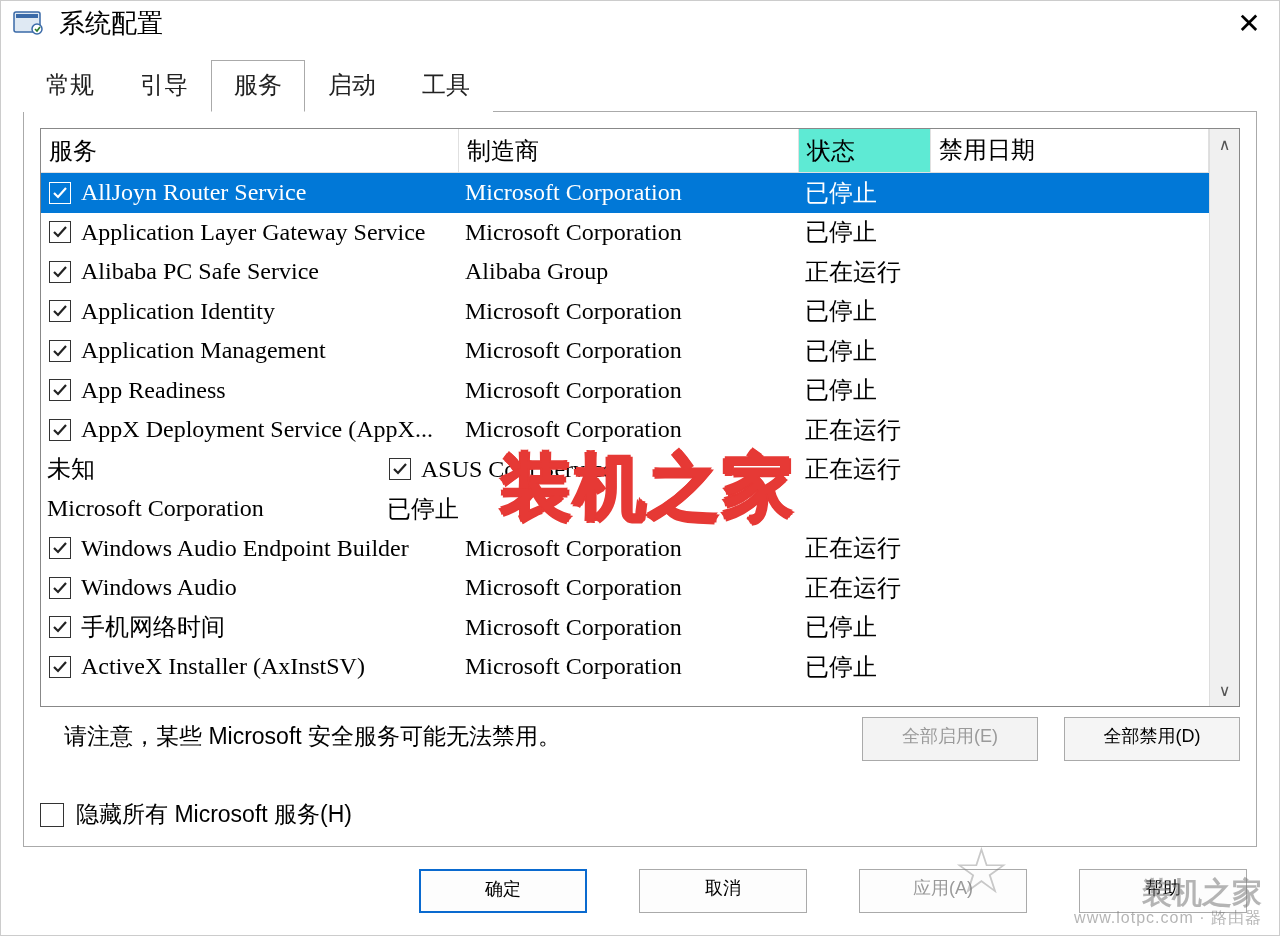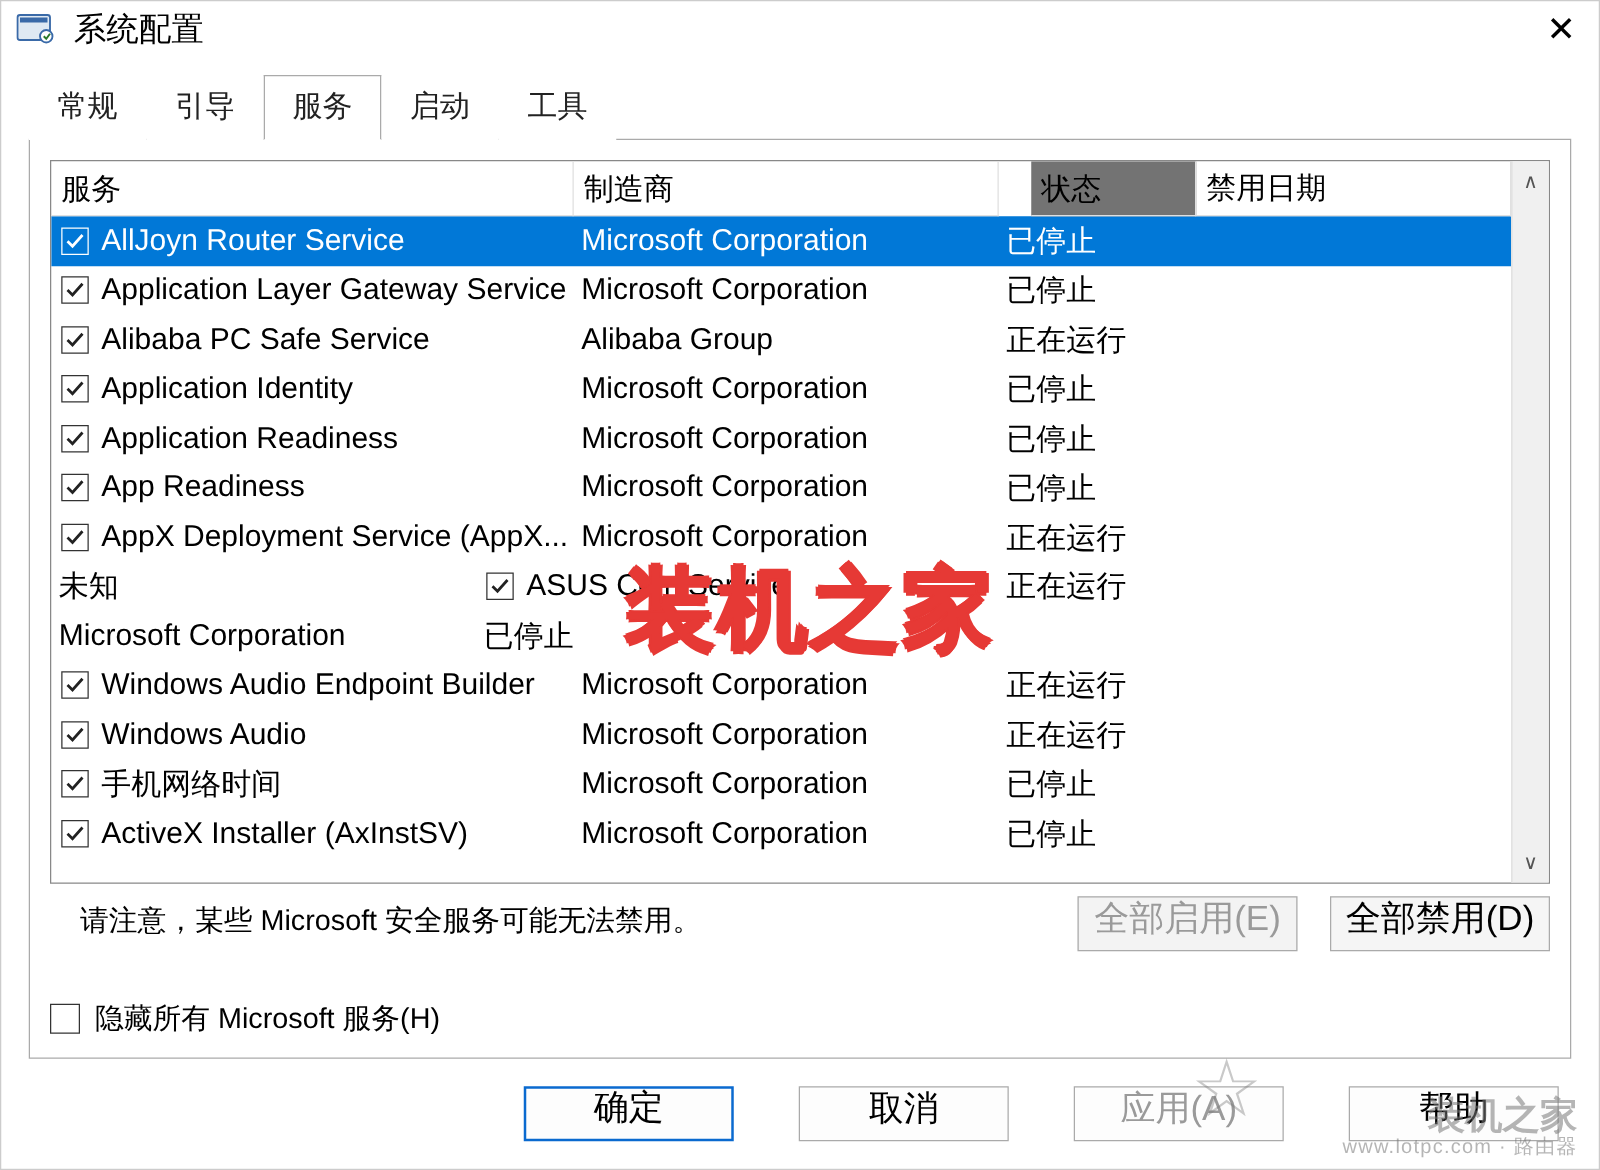--- a/index.html
+++ b/index.html
@@ -49,28 +49,28 @@
     .list-wrap { flex: 1; display: flex; border: 1px solid #888; }
     .list-inner { flex: 1; overflow: hidden; }
     .headers { display: flex; height: 44px; }
     .col-h {
       border-right: 1px solid #e0e0e0;
       border-bottom: 1px solid #e0e0e0;
       padding: 6px 8px;
       font-size: 24px;
       display: flex; align-items: center;
     }
-    .col-h.sorted { background: #737373; margin-left: 26px; }
+    .col-h.sorted { background: #5eead4; }
     .c-svc { width: 418px; }
     .c-mfr { width: 340px; }
     .c-stat { width: 132px; }
     .c-date { flex: 1; align-items: flex-end; }
 
     .rows { }
-    .row { display: flex; height: 39.5px; align-items: center; }
+    .row { display: flex; height: 39.5px; align-items: center; font-family: Liberation Serif, serif; }
     .row.selected { background: #0178d7; color: #fff; }
     .cell { padding: 0 6px; font-size: 24px; white-space: nowrap; overflow: hidden; text-overflow: ellipsis; }
     .cell.svc { width: 418px; display: flex; align-items: center; }
     .cell.mfr { width: 340px; }
     .cell.stat { width: 132px; }
     .cell.date { flex: 1; }
     .chk {
       width: 22px; height: 22px; border: 1.5px solid #333; margin: 0 10px 0 2px;
       display: inline-flex; align-items: center; justify-content: center;
       flex-shrink: 0; background: #fff;
@@ -78,23 +78,23 @@
     .row.selected .chk { border-color: #fff; background: #0178d7; }
     .chk svg { width: 16px; height: 16px; }
     .row.selected .chk svg path { stroke: #fff; }
 
     .vscroll { width: 30px; background: #f0f0f0; border-left: 1px solid #ddd; display: flex; flex-direction: column; align-items: center; justify-content: space-between; padding: 6px 0; }
     .arrow { font-size: 16px; color: #555; }
 
     .below-list { display: flex; margin-top: 10px; align-items: flex-start; }
     .note { font-size: 23px; flex: 1; padding-top: 4px; margin-left: 24px; }
     .btn {
-      border: 1px solid #aaa; background: #f5f5f5; font-size: 28px;
+      border: 1px solid #aaa; background: #f5f5f5; font-size: 18px;
       padding: 6px 0; min-width: 176px; text-align: center; margin-left: 26px;
-      height: 44px; display: inline-flex; align-items: flex-end; justify-content: center;
+      height: 44px; display: inline-flex; align-items: flex-start; justify-content: center;
     }
     .btn.disabled { color: #9a9a9a; background: #f3f3f3; }
     .hide-row { margin-top: 38px; display: flex; align-items: center; font-size: 23px; }
     .hide-row .chk2 { width: 24px; height: 24px; border: 1.5px solid #333; margin-right: 12px; }
 
     .footer { display: flex; justify-content: flex-end; padding: 10px 32px 22px 0; gap: 26px; position: relative; }
     .footer .btn { min-width: 168px; background: #fdfdfd; }
     .footer .btn.default { border: 2px solid #0a6acf; }
     .footer .btn.disabled { color: #9a9a9a; }
 
@@ -211,21 +211,21 @@
               <div class="cell stat">已停止</div>
               <div class="cell date"></div>
             </div>
             <div class="row">
               <div class="cell svc">
                 <span class="chk">
                   <svg viewBox="0 0 16 16">
                     <path d="M2 8 l4 4 l8 -9" stroke="#222" stroke-width="2.2" fill="none"></path>
                   </svg>
                 </span>
-                <span>Application Readiness</span>
+                <span>Application Management</span>
               </div>
               <div class="cell mfr">Microsoft Corporation</div>
               <div class="cell stat">已停止</div>
               <div class="cell date"></div>
             </div>
             <div class="row">
               <div class="cell svc">
                 <span class="chk">
                   <svg viewBox="0 0 16 16">
                     <path d="M2 8 l4 4 l8 -9" stroke="#222" stroke-width="2.2" fill="none"></path>

